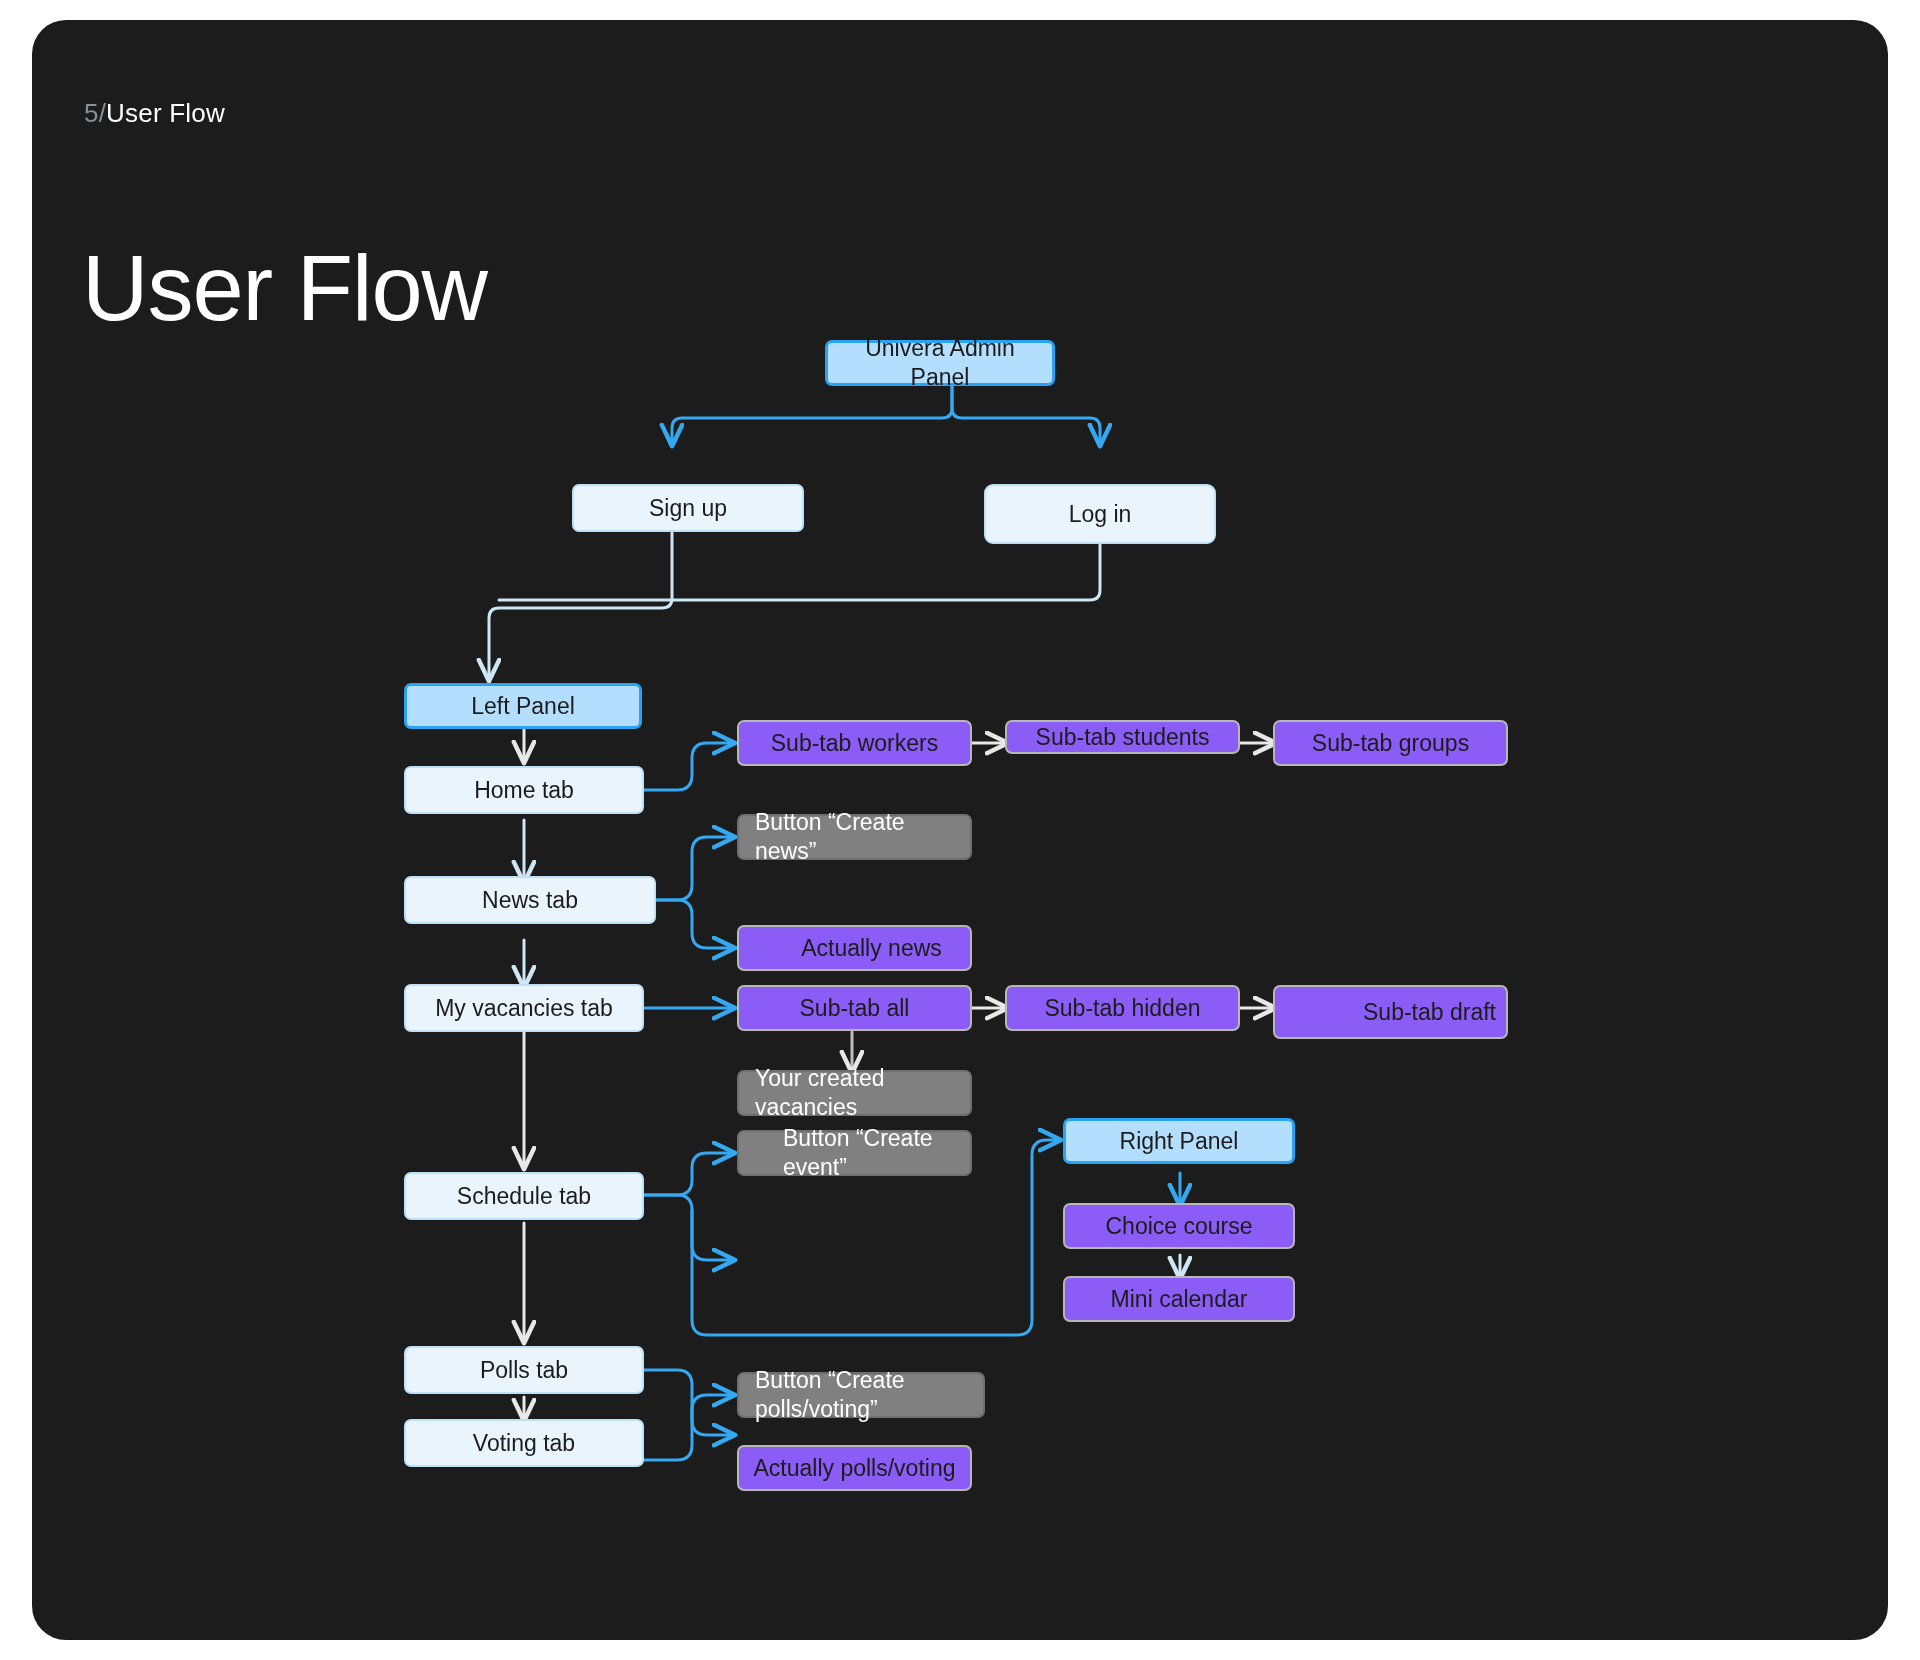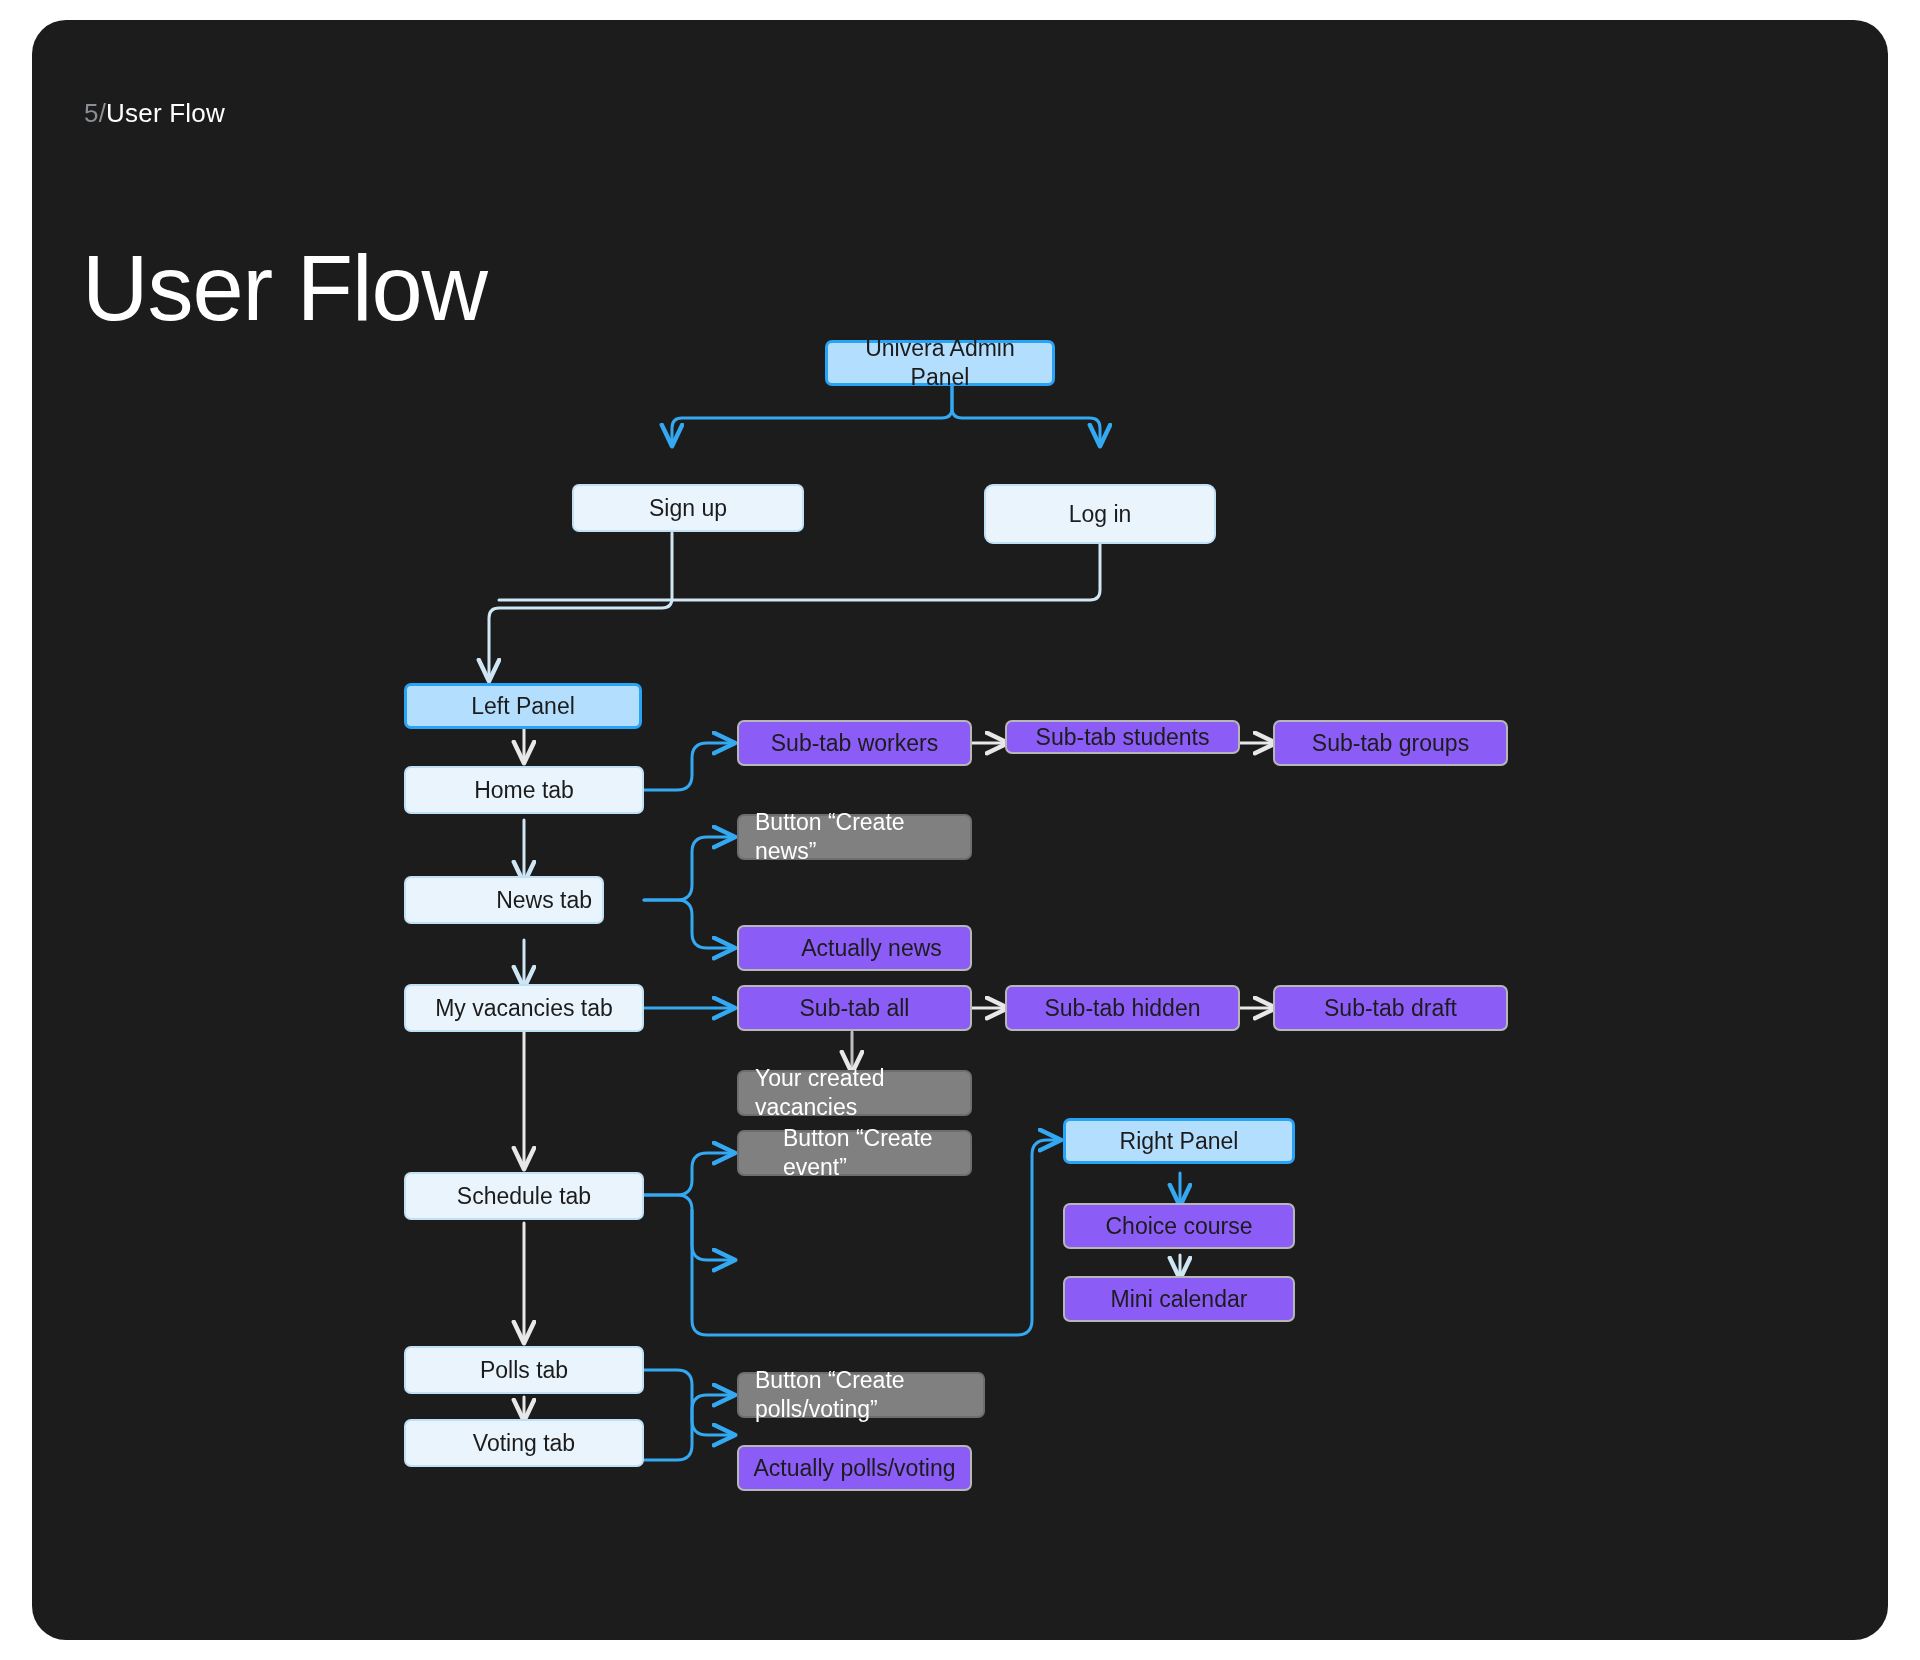--- a/index.html
+++ b/index.html
@@ -116,21 +116,21 @@
       <span>Log in</span>
     </div>
 
     <div class="node n-blue-strong" style="left:372px;top:663px;width:238px;height:46px;">
       <span>Left Panel</span>
     </div>
 
     <div class="node n-blue-pale" style="left:372px;top:746px;width:240px;height:48px;">
       <span>Home tab</span>
     </div>
-    <div class="node n-blue-pale" style="left:372px;top:856px;width:200px;height:48px;justify-content:flex-end;">
+    <div class="node n-blue-pale" style="left:372px;top:856px;width:252px;height:48px;">
       <span>News tab</span>
     </div>
     <div class="node n-blue-pale" style="left:372px;top:964px;width:240px;height:48px;">
       <span>My vacancies tab</span>
     </div>
     <div class="node n-blue-pale" style="left:372px;top:1152px;width:240px;height:48px;">
       <span>Schedule tab</span>
     </div>
     <div class="node n-blue-pale" style="left:372px;top:1326px;width:240px;height:48px;">
       <span>Polls tab</span>
@@ -155,21 +155,21 @@
     <div class="node n-gray-light" style="left:705px;top:905px;width:235px;height:46px;padding-left:44px;">
       <span>Actually news</span>
     </div>
 
     <div class="node n-gray-light" style="left:705px;top:965px;width:235px;height:46px;">
       <span>Sub-tab all</span>
     </div>
     <div class="node n-gray-light" style="left:973px;top:965px;width:235px;height:46px;">
       <span>Sub-tab hidden</span>
     </div>
-    <div class="node n-gray-light" style="left:1241px;top:965px;width:235px;height:46px;">
+    <div class="node n-gray-light" style="left:1241px;top:965px;width:235px;height:54px;justify-content:flex-end;">
       <span>Sub-tab draft</span>
     </div>
     <div class="node n-gray-dark align-left" style="left:705px;top:1050px;width:235px;height:46px;">
       <span>Your created vacancies</span>
     </div>
 
     <div class="node n-gray-dark align-left" style="left:705px;top:1110px;width:235px;height:46px;padding-left:44px;">
       <span>Button “Create event”</span>
     </div>
 

